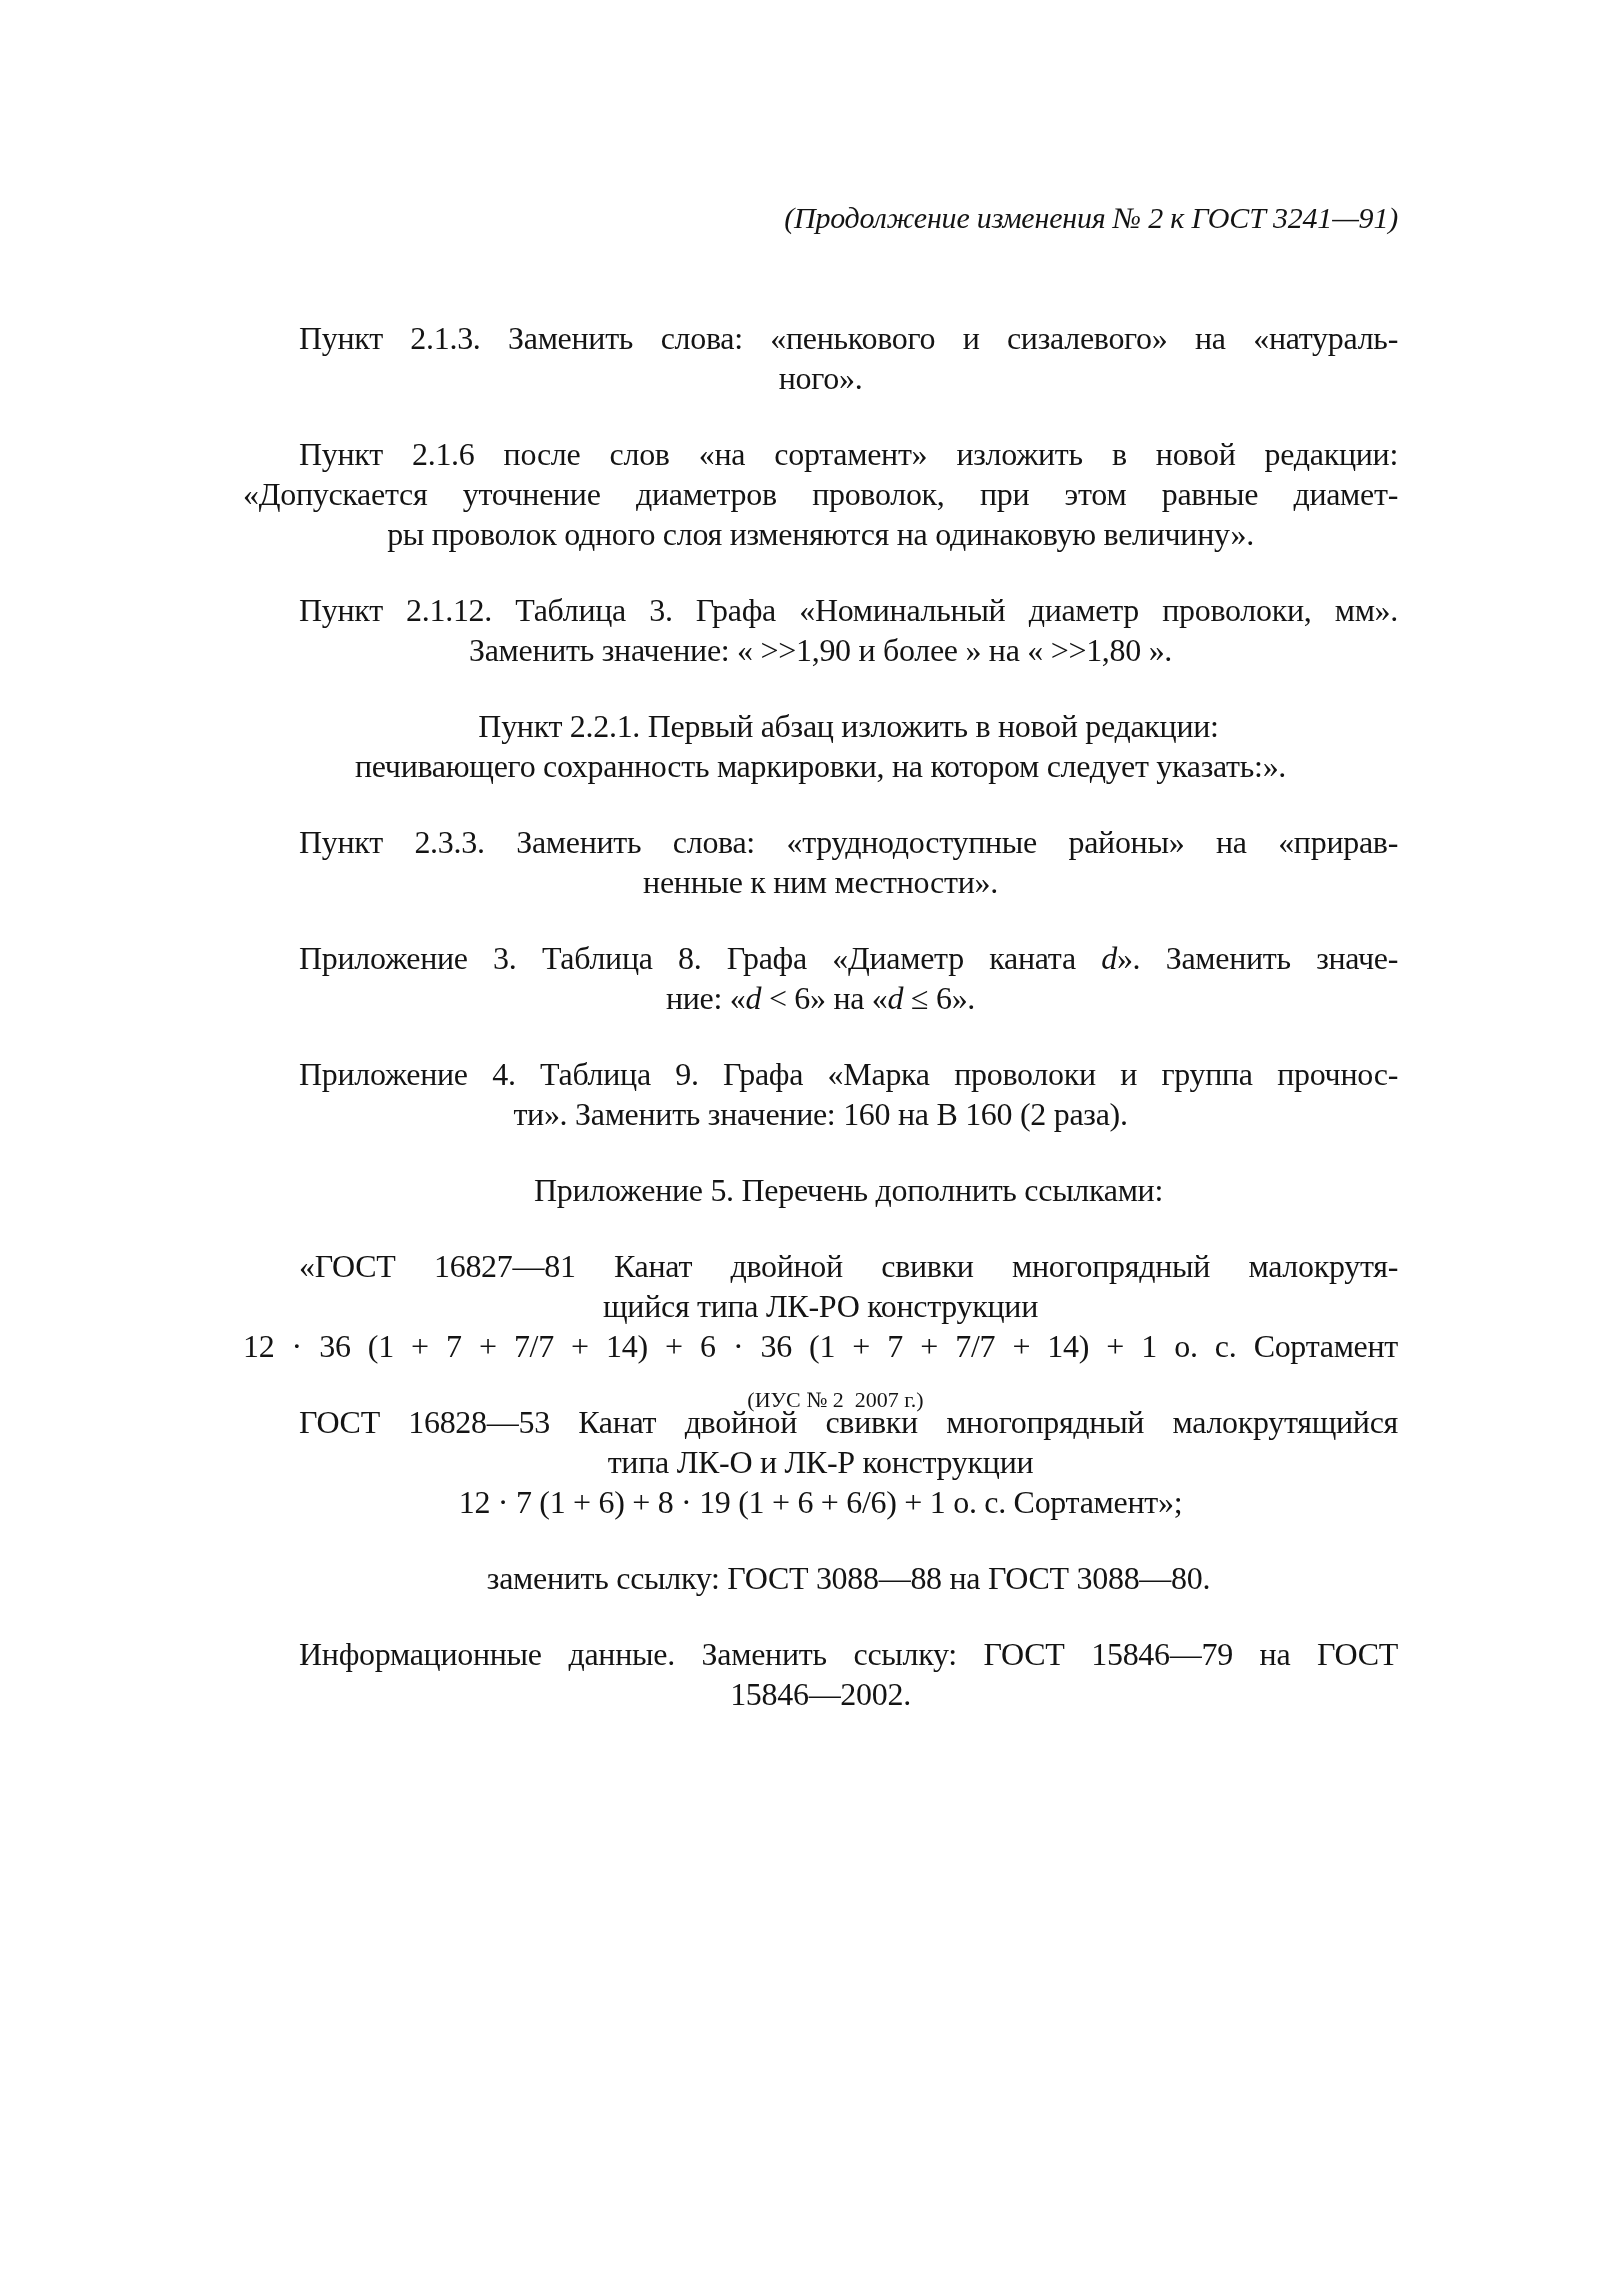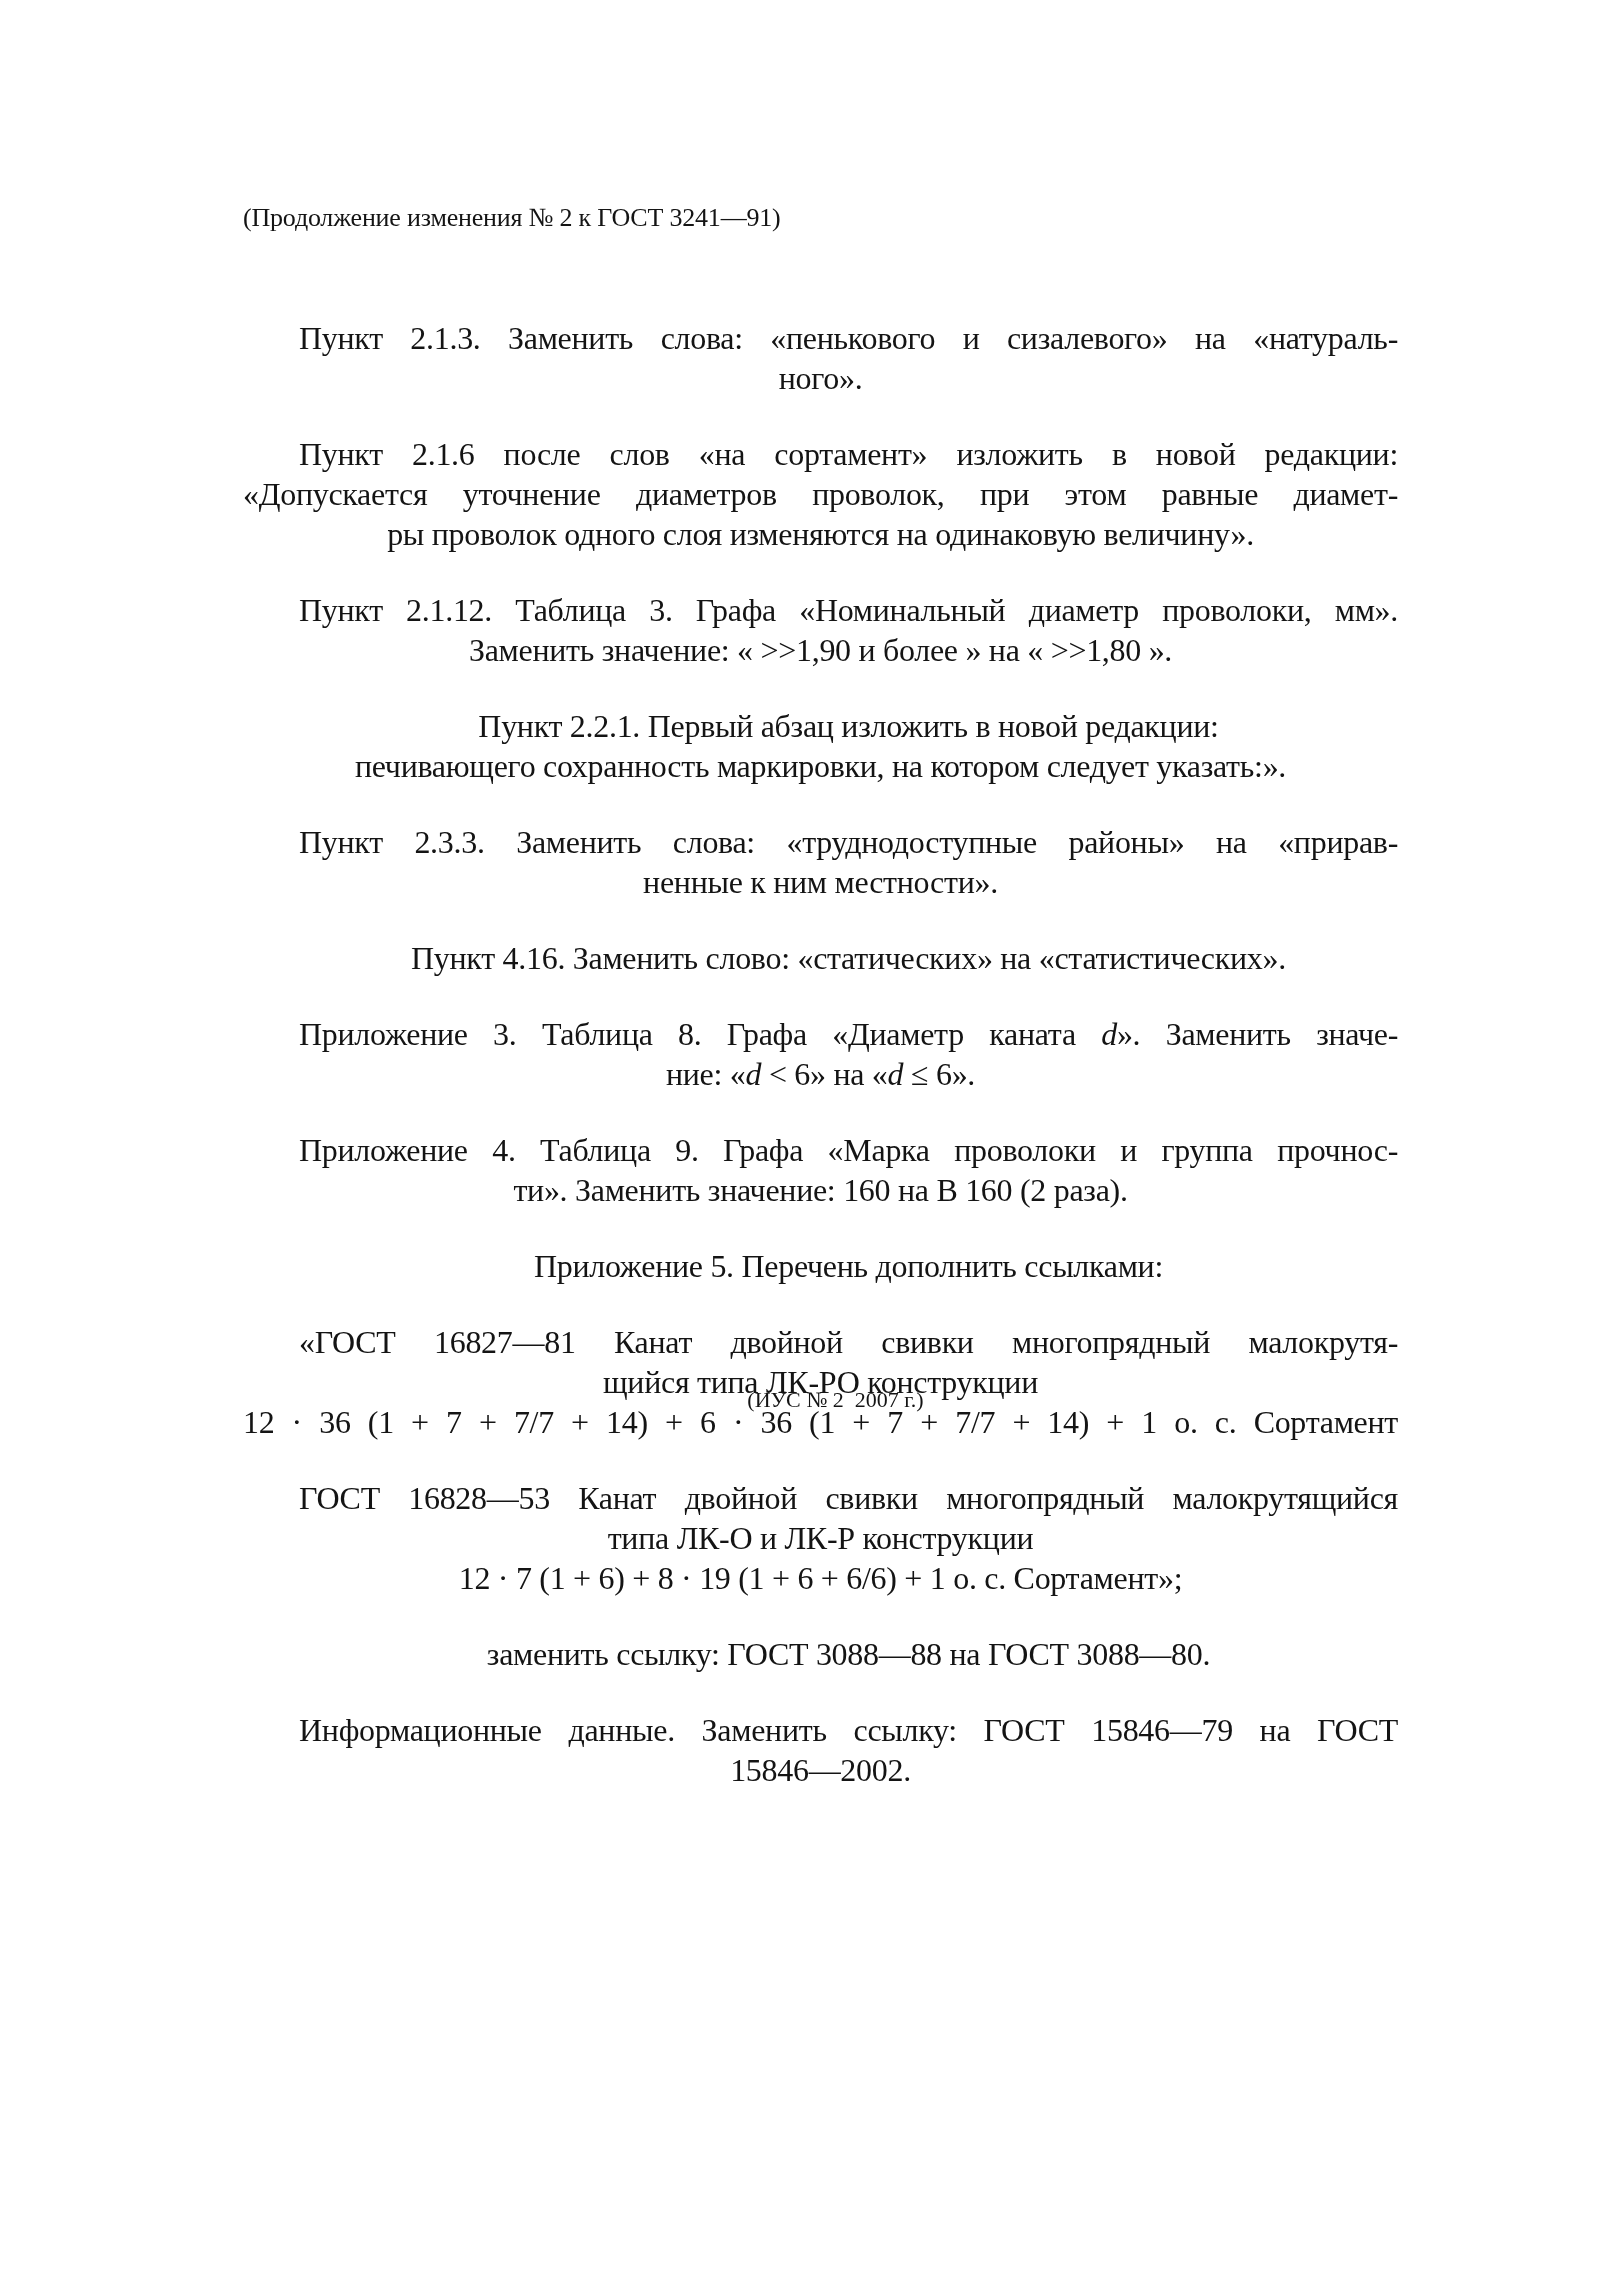--- a/index.html
+++ b/index.html
@@ -14,22 +14,23 @@
     background: #ffffff;
     font-family: "Liberation Serif", "DejaVu Serif", serif;
     color: #141414;
     overflow: hidden;
   }
   .header-line {
     position: absolute;
     top: 199px;
     left: 243px;
     width: 1155px;
-    text-align: left;
-    font-size: 26px;
+    text-align: right;
+    font-style: italic;
+    font-size: 30px;
     line-height: 37px;
     letter-spacing: -0.2px;
     white-space: pre;
   }
   .doc-body {
     position: absolute;
     top: 282px;
     left: 243px;
     width: 1155px;
     font-size: 32px;
@@ -75,21 +76,20 @@
       <div class="line">ного».</div>
       <div class="line indent fill">Пункт 2.1.6 после слов «на сортамент» изложить в новой редакции:</div>
       <div class="line fill">«Допускается уточнение диаметров проволок, при этом равные диамет-</div>
       <div class="line">ры проволок одного слоя изменяются на одинаковую величину».</div>
       <div class="line indent fill">Пункт 2.1.12. Таблица 3. Графа «Номинальный диаметр проволоки, мм».</div>
       <div class="line">Заменить значение: « &gt;&gt;1,90 и более » на « &gt;&gt;1,80 ».</div>
       <div class="line indent">Пункт 2.2.1. Первый абзац изложить в новой редакции:</div>
       <div class="line">печивающего сохранность маркировки, на котором следует указать:».</div>
       <div class="line indent fill">Пункт 2.3.3. Заменить слова: «труднодоступные районы» на «прирав-</div>
       <div class="line">ненные к ним местности».</div>
-      <div class="line indent">Пункт 4.16. Заменить слово: «статических» на «статистических».</div>
       <div class="line indent fill"><span>Приложение 3. Таблица 8. Графа «Диаметр каната </span><em>d</em><span>». Заменить значе-</span></div>
       <div class="line"><span>ние: «</span><em>d</em><span> &lt; 6» на «</span><em>d</em><span> ≤ 6».</span></div>
       <div class="line indent fill">Приложение 4. Таблица 9. Графа «Марка проволоки и группа прочнос-</div>
       <div class="line">ти». Заменить значение: 160 на В 160 (2 раза).</div>
       <div class="line indent">Приложение 5. Перечень дополнить ссылками:</div>
       <div class="line indent fill">«ГОСТ 16827—81 Канат двойной свивки многопрядный малокрутя-</div>
       <div class="line">щийся типа ЛК-РО конструкции</div>
       <div class="line fill">12 · 36 (1 + 7 + 7/7 + 14) + 6 · 36 (1 + 7 + 7/7 + 14) + 1 о. с. Сортамент</div>
       <div class="line indent fill">ГОСТ 16828—53 Канат двойной свивки многопрядный малокрутящийся</div>
       <div class="line">типа ЛК-О и ЛК-Р конструкции</div>

